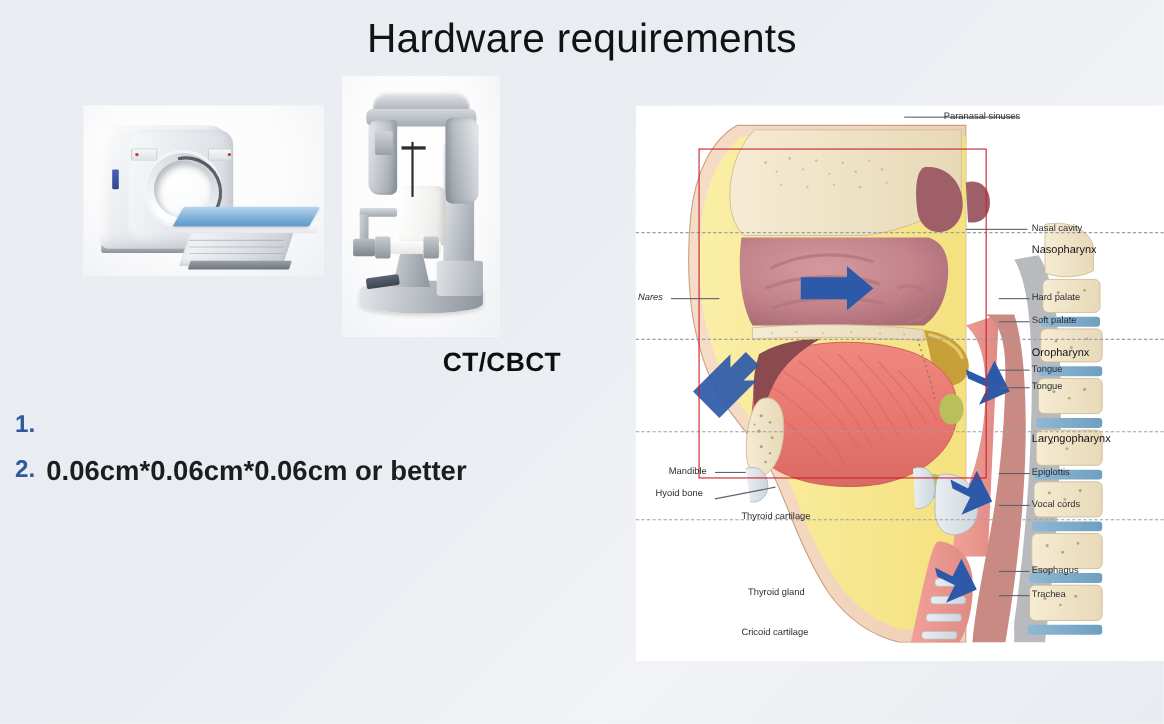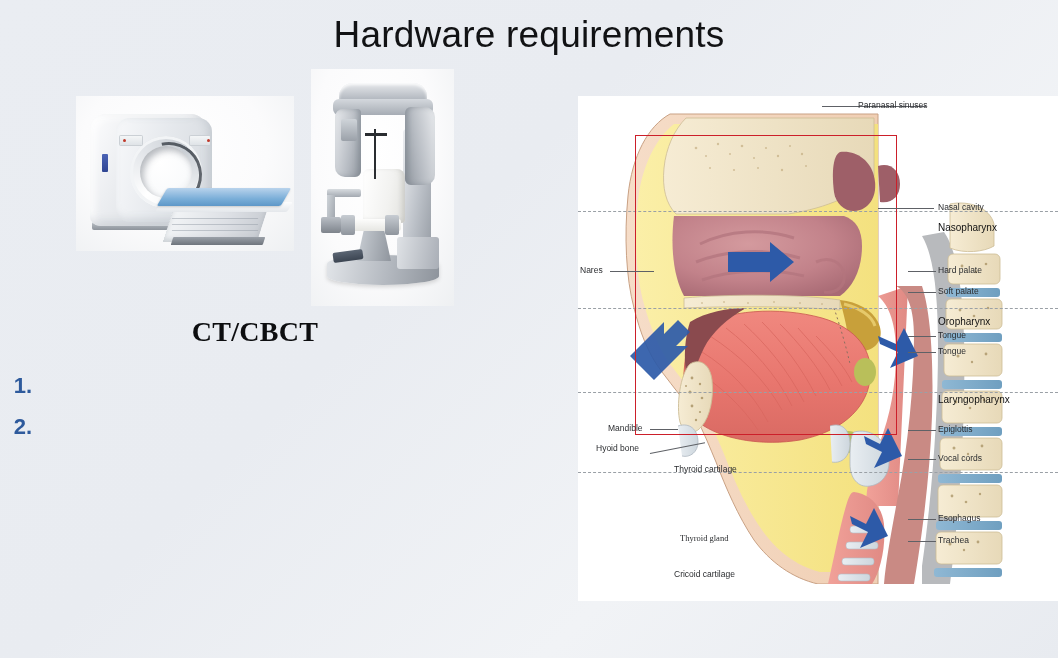--- a/index.html
+++ b/index.html
@@ -160,22 +160,22 @@
     background:linear-gradient(100deg,#cbd0d6,#8f959d);
     clip-path:polygon(22% 0,78% 0,100% 100%,0 100%);
   }
   .cb-footrest{
     position:absolute;left:22px;top:182px;width:30px;height:10px;border-radius:2px;
     background:linear-gradient(#5b6573,#3c4552);transform:rotate(-8deg);
   }
 
   
   #ct-cbct-label{
-    position:absolute;left:0;top:316px;width:510px;text-align:center;
-    font-size:28px;font-weight:bold;color:#0d0e10;letter-spacing:.3px;font-family:Liberation Serif, serif;
+    position:absolute;left:0;top:316px;width:510px;text-align:right;
+    font-size:24px;font-weight:bold;color:#0d0e10;letter-spacing:.3px;
   }
 
   
   #bullet-list{position:absolute;left:0;top:370px;width:575px;}
   .bullet{display:flex;align-items:flex-start;margin-bottom:10px;}
   .bnum{
     width:42px;flex:0 0 42px;text-align:right;padding-right:10px;box-sizing:border-box;
     font-size:22px;font-weight:bold;color:#2e5a9c;line-height:1.42;
   }
   .btext{
@@ -259,20 +259,21 @@
 
   <div id="bullet-list">
 
     <div class="bullet">
       <div class="bnum">1.</div>
     </div>
 
     <div class="bullet">
       <div class="bnum">2.</div>
       <div>
+        <div class="bsub">0.06cm*0.06cm*0.06cm or better</div>
       </div>
     </div>
 
   </div>
 
   <div id="anatomy-panel">
 
     <svg class="an-svg" viewBox="0 0 480 488">
       <defs>
         <linearGradient id="gSkin" x1="0" y1="0" x2="1" y2="0">
@@ -517,22 +518,22 @@
     <div class="lbl" style="left:360px;top:190px;">Soft palate</div>
     <div class="lbl bold" style="left:360px;top:220px;">Oropharynx</div>
     <div class="lbl" style="left:360px;top:234px;">Tongue</div>
     <div class="lbl" style="left:360px;top:250px;">Tongue</div>
     <div class="lbl bold" style="left:360px;top:298px;">Laryngopharynx</div>
     <div class="lbl" style="left:360px;top:328px;">Epiglottis</div>
     <div class="lbl" style="left:360px;top:357px;">Vocal cords</div>
     <div class="lbl" style="left:360px;top:417px;">Esophagus</div>
     <div class="lbl" style="left:360px;top:439px;">Trachea</div>
 
-    <div class="lbl" style="left:2px;top:169px;">Nares</div>
+    <div class="lbl" style="left:2px;top:169px;font-style:italic;">Nares</div>
     <div class="lbl" style="left:30px;top:327px;">Mandible</div>
     <div class="lbl" style="left:18px;top:347px;">Hyoid bone</div>
     <div class="lbl" style="left:96px;top:368px;">Thyroid cartilage</div>
     <div class="lbl" style="left:96px;top:425px;margin-top:48px;">Cricoid cartilage</div>
-    <div class="lbl" style="left:102px;top:437px;font-family:Liberation Serif, serif;">Thyroid gland</div>
+    <div class="lbl" style="left:102px;top:437px;">Thyroid gland</div>
 
   </div>
 
 </div>
 
 </body></html>

